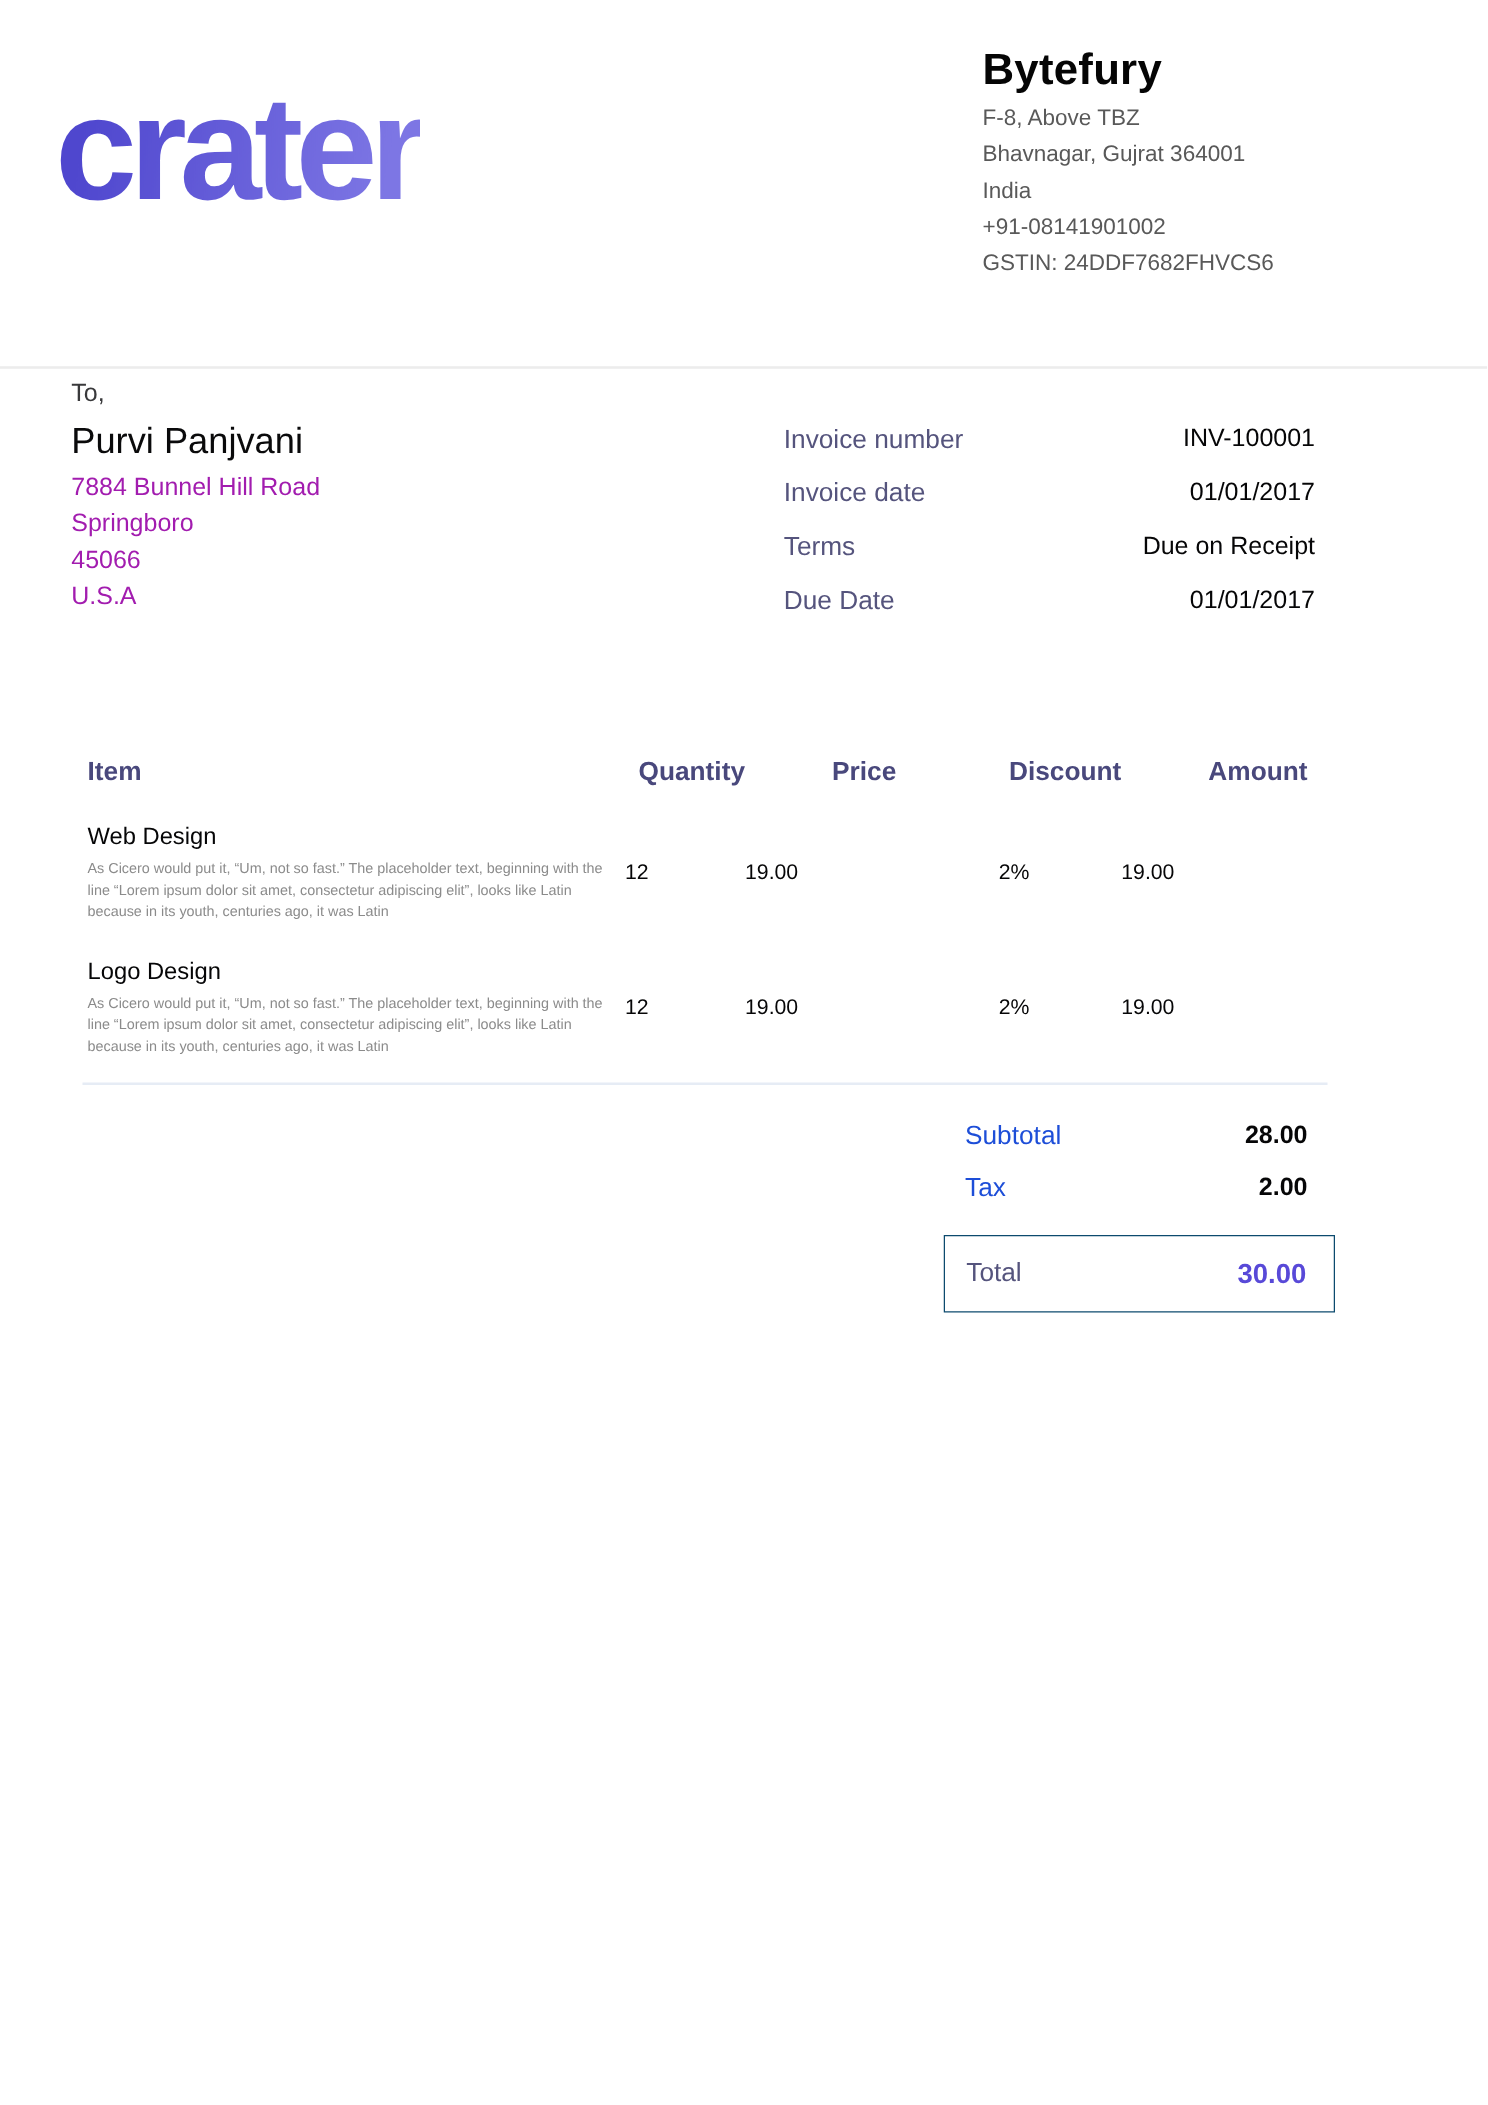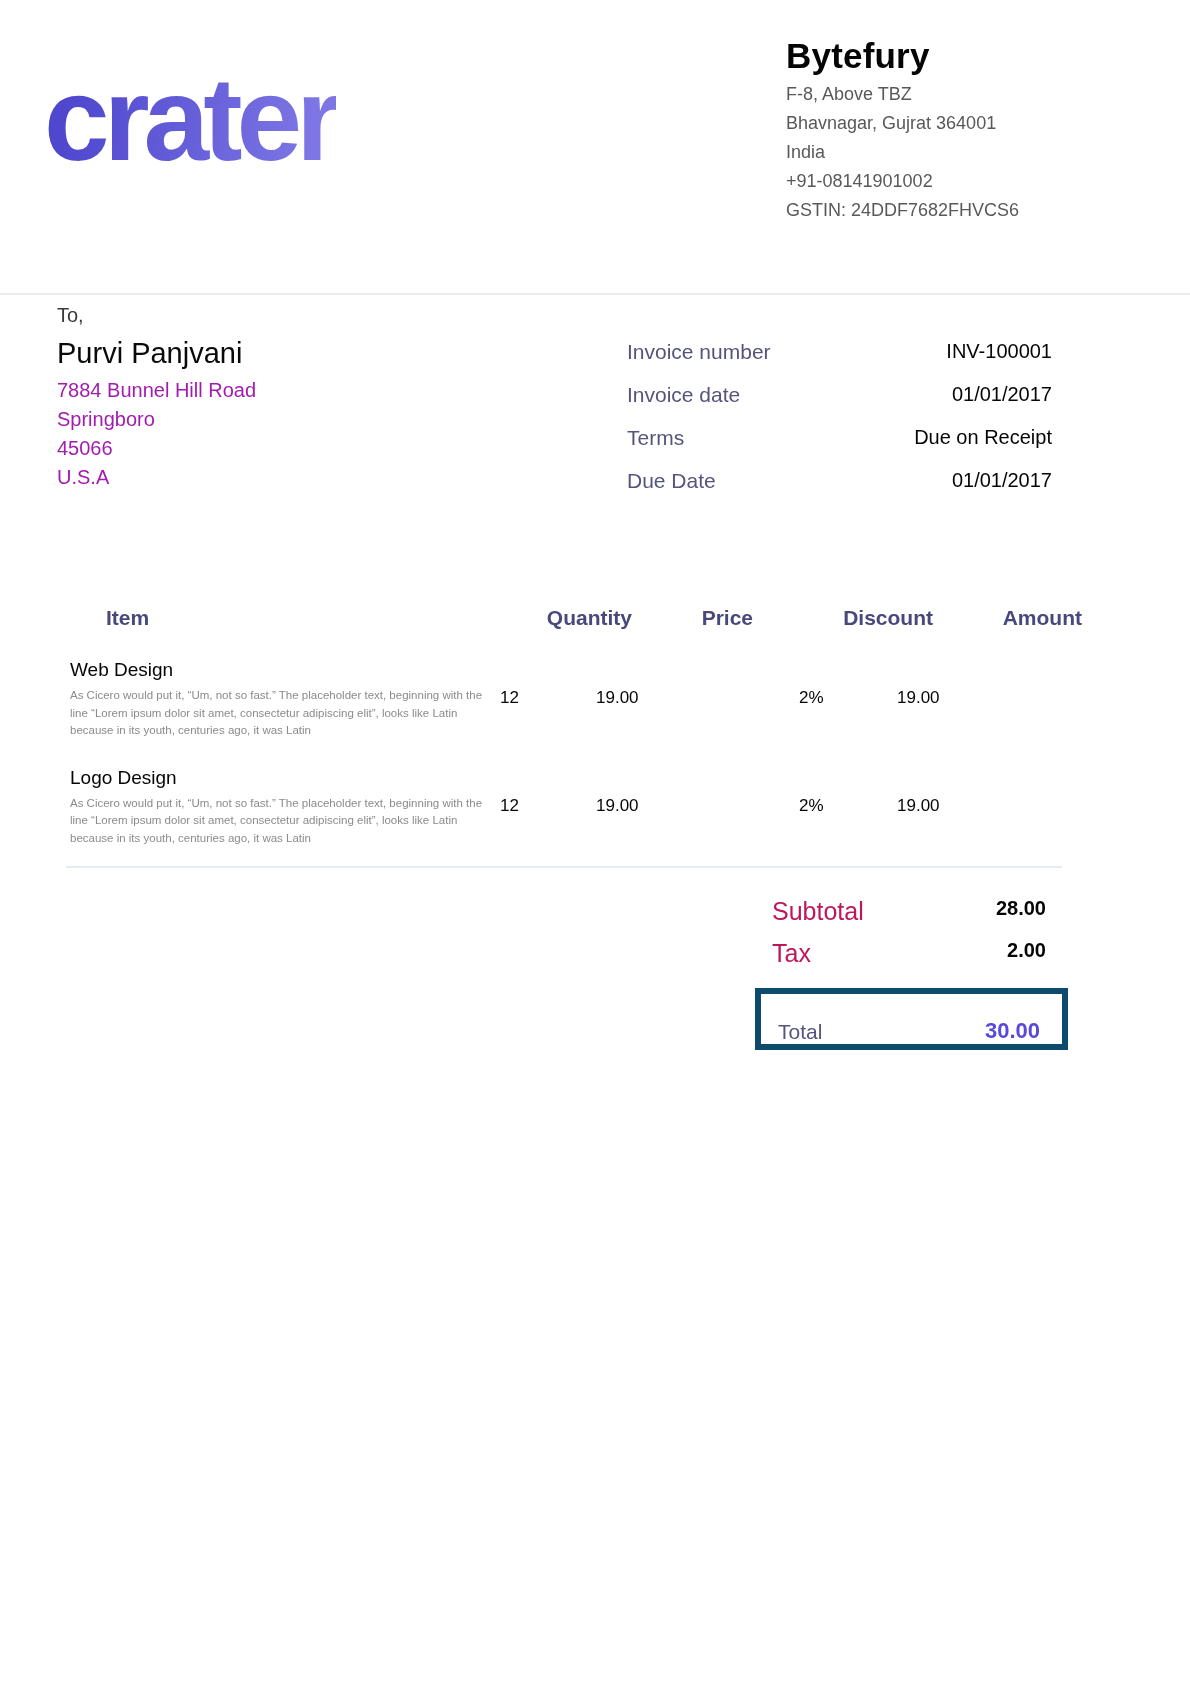--- a/index.html
+++ b/index.html
@@ -76,21 +76,21 @@
   }
   .meta-label { font-size: 21px; color: #55547D; }
   .meta-value { font-size: 20px; font-weight: 500; color: #060607; }
 
   
   .table-block { position: absolute; left: 70px; top: 606px; width: 976px; }
   .thead, .trow {
     display: grid;
     grid-template-columns: 430px 96px 121px 180px 149px;
   }
-  .thead { font-size: 21px; font-weight: 700; color: #49487C; margin-left: 36px; }
+  .thead { font-size: 21px; font-weight: 700; color: #49487C; }
   .col-right { text-align: right; }
   .trow { margin-top: 26px; }
   .thead + .trow { margin-top: 28px; }
   .item-name { font-size: 19px; font-weight: 500; color: #060607; line-height: 24px; }
   .item-desc {
     margin-top: 5px;
     width: 418px;
     font-size: 11.5px;
     line-height: 17.5px;
     color: #8B8B8B;
@@ -109,30 +109,30 @@
   }
   .totals-block { position: absolute; left: 755px; top: 897px; width: 313px; }
   .sum-row {
     display: flex;
     justify-content: space-between;
     align-items: flex-start;
     height: 42px;
     padding-left: 17px;
     padding-right: 22px;
   }
-  .sum-label { font-size: 25px; color: #be185d; }
+  .sum-label { font-size: 21px; color: #1d4ed8; }
   .sum-value { font-size: 20px; font-weight: 600; color: #060607; }
   .total-box {
     margin-top: 7px;
     height: 62px;
-    border: 6px solid #0c4a6e;
+    border: 1px solid #0c4a6e;
     background: #ffffff;
     display: flex;
     justify-content: space-between;
-    align-items: flex-end;
+    align-items: center;
     padding-left: 17px;
     padding-right: 22px;
   }
   .total-label { font-size: 21px; color: #55547D; }
   .total-value { font-size: 22px; font-weight: 700; color: #5849D8; }
 </style>
 </head>
 <body>
 
 <div class="page">

